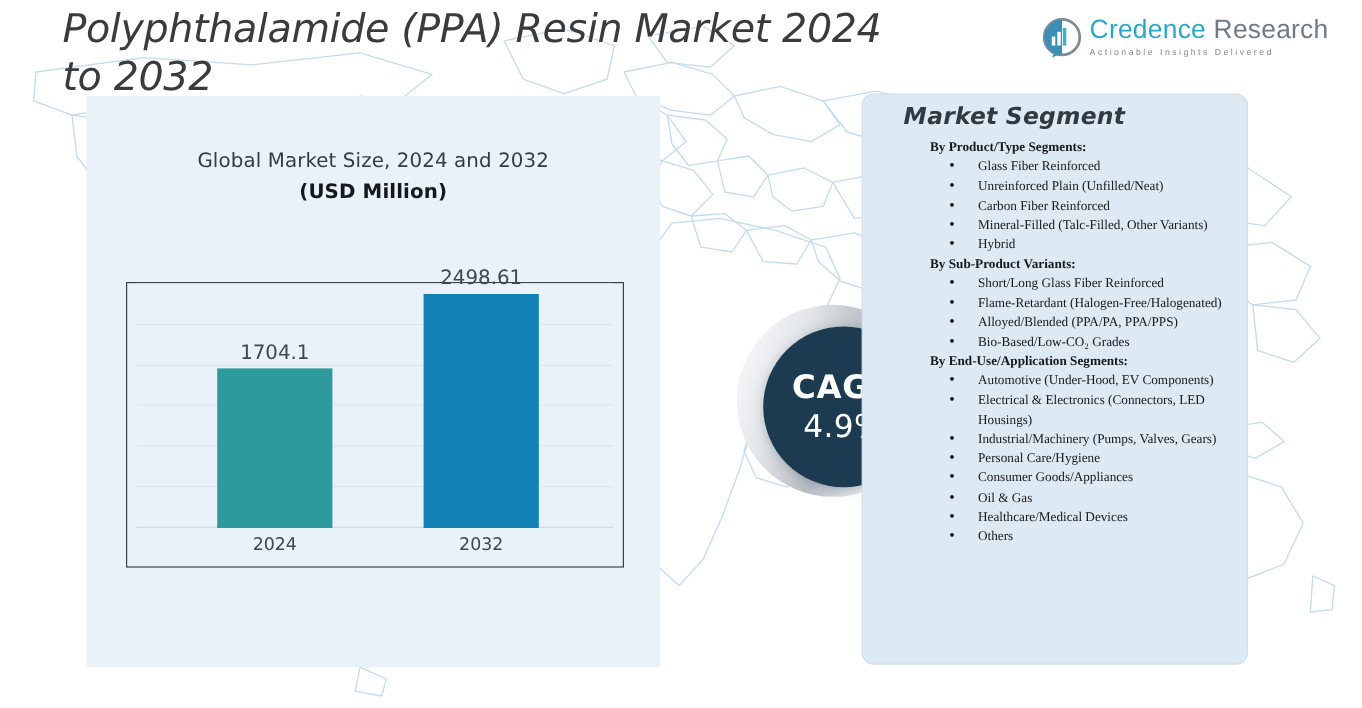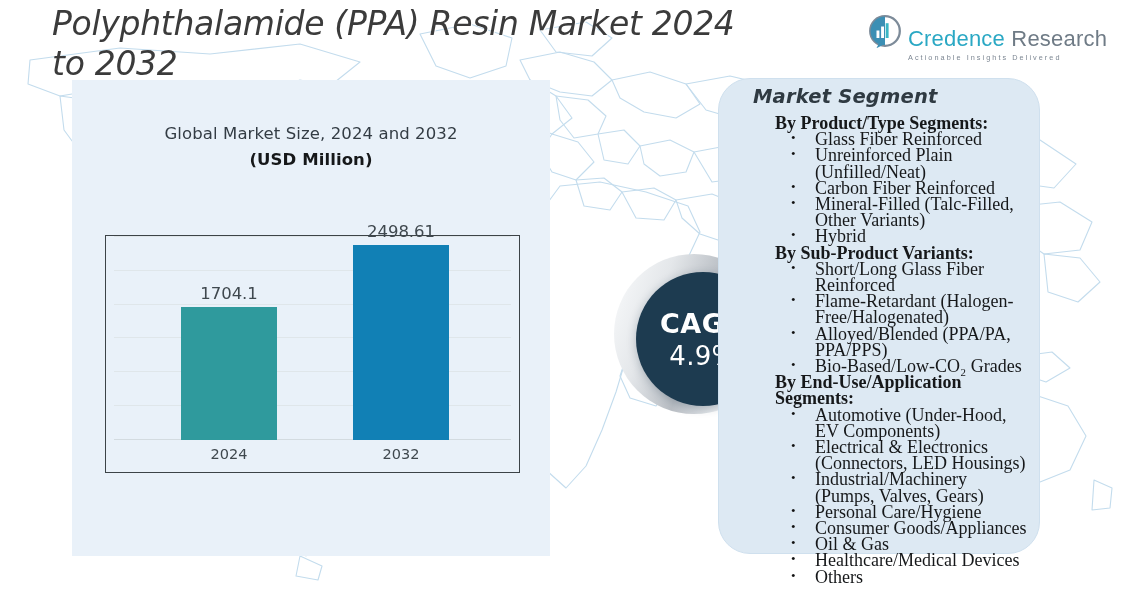--- a/index.html
+++ b/index.html
@@ -20,21 +20,21 @@
   .title{
     position:absolute;left:52px;top:4px;width:700px;
     font-family:"DejaVu Sans", sans-serif;
     font-style:italic;font-weight:normal;
     font-size:33px;line-height:40px;letter-spacing:-0.3px;
     color:#3b3b3b;
     text-shadow:1px 1px 0 rgba(255,255,255,.85);
   }
   .logo{position:absolute;left:868px;top:10px;width:200px;height:46px;}
   .logo-icon{position:absolute;left:0;top:4px;width:34px;height:34px;}
-  .logo-text{position:absolute;left:40px;top:16px;}
+  .logo-text{position:absolute;left:40px;top:2px;}
   .logo-name{
     font-family:"Liberation Sans", sans-serif;
     font-size:22px;letter-spacing:.2px;color:#6f7b86;white-space:nowrap;
   }
   .logo-name .accent{color:#2aa8c4;}
   .logo-tag{
     margin-top:1px;
     font-family:"Liberation Sans", sans-serif;
     font-size:7.3px;letter-spacing:2.05px;color:#7d8793;white-space:nowrap;
   }
@@ -97,34 +97,34 @@
   }
   .cagr-value{
     margin-top:6px;
     font-family:"DejaVu Sans", sans-serif;
     font-size:26px;color:#ffffff;letter-spacing:.3px;line-height:1;
   }
 
   
   .seg-panel{
     position:absolute;left:718px;top:78px;width:322px;height:476px;
-    background:#dde9f3;border-radius:32px;
+    background:#dde9f3;border-radius:10px;
     border:1px solid #cfe0ee;
     box-sizing:border-box;
   }
   .seg-title{
     position:absolute;left:34px;top:6px;
     font-family:"DejaVu Sans", sans-serif;
     font-style:italic;font-weight:bold;
     font-size:19.5px;color:#2f3a42;letter-spacing:.2px;
   }
   .seg-body{
     position:absolute;left:58px;top:36px;width:250px;
     font-family:"Liberation Serif", serif;
-    font-size:18px;line-height:16.2px;color:#16181a;
+    font-size:11px;line-height:16.2px;color:#16181a;
   }
   .seg-group-head{font-weight:bold;margin:0 0 0 -2px;}
   .seg-list{list-style:none;margin:0 0 0 0;padding:0;}
   .seg-list li{
     position:relative;padding-left:38px;margin:0;
   }
   .seg-list li::before{
     content:"\2022";position:absolute;left:14px;top:-1px;font-size:13px;color:#111;
   }
 </style>

